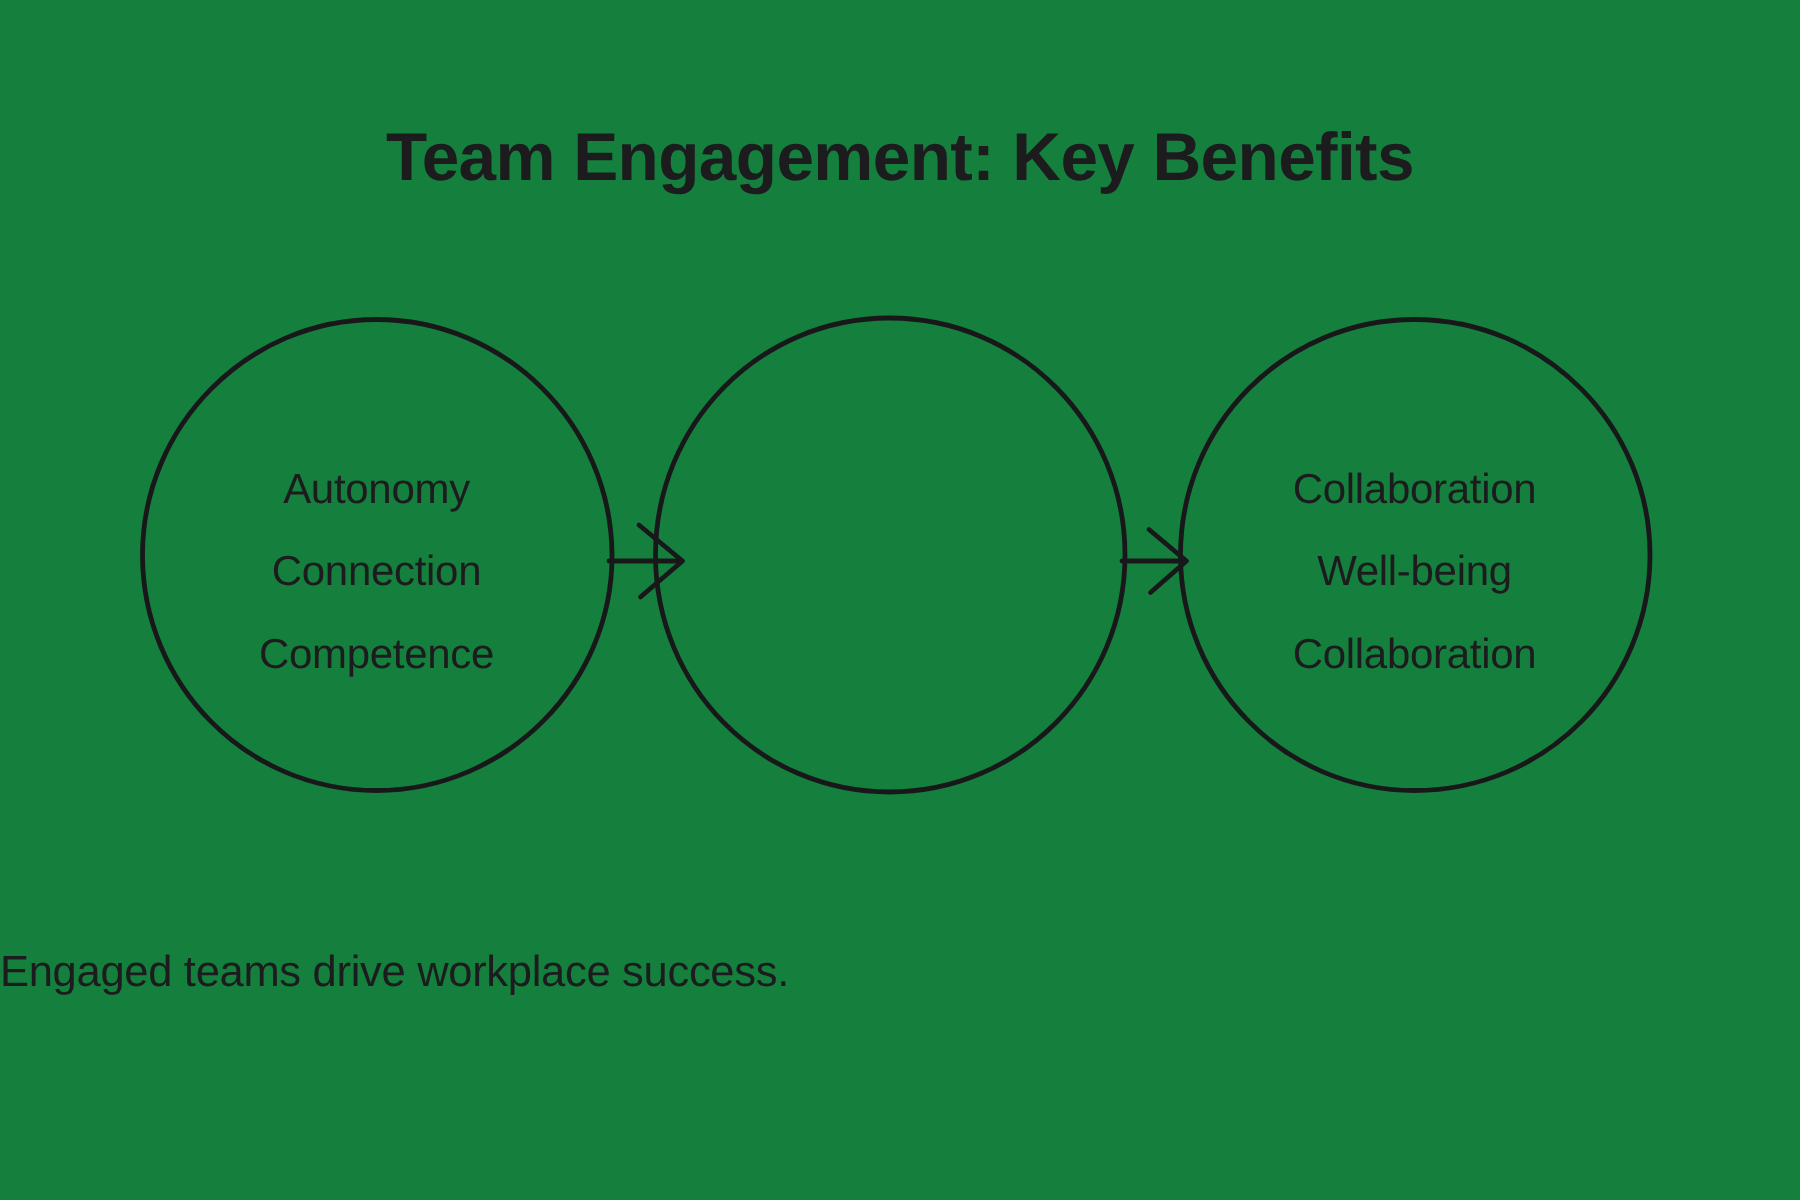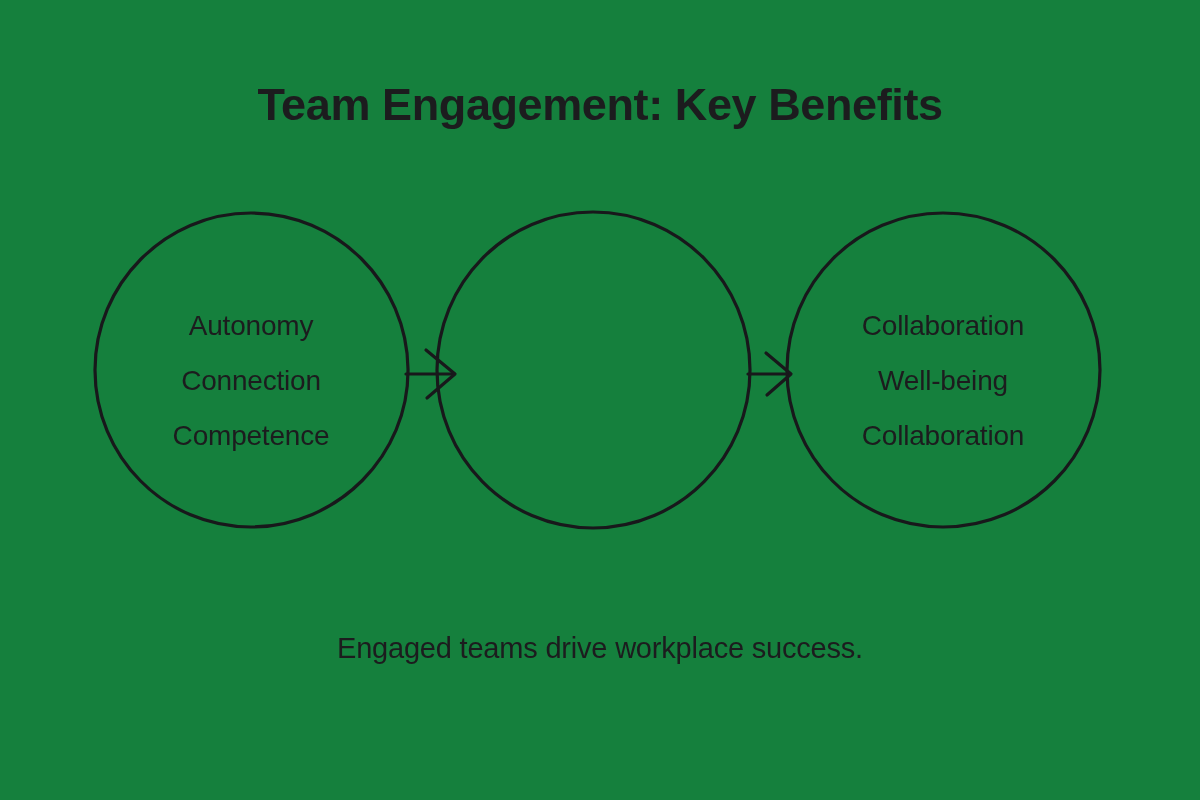--- a/index.html
+++ b/index.html
@@ -59,21 +59,21 @@
   #right-text {
     left: 787px;
     top: 298px;
     width: 312px;
   }
   #caption {
     position: absolute;
     left: 0;
     top: 632px;
     width: 1200px;
-    text-align: center;
+    text-align: left;
     font-family: "Liberation Sans", sans-serif;
     font-size: 29px;
     font-weight: 400;
     letter-spacing: -0.2px;
     color: #1c1c1e;
   }
 </style>
 </head>
 <body>
 

